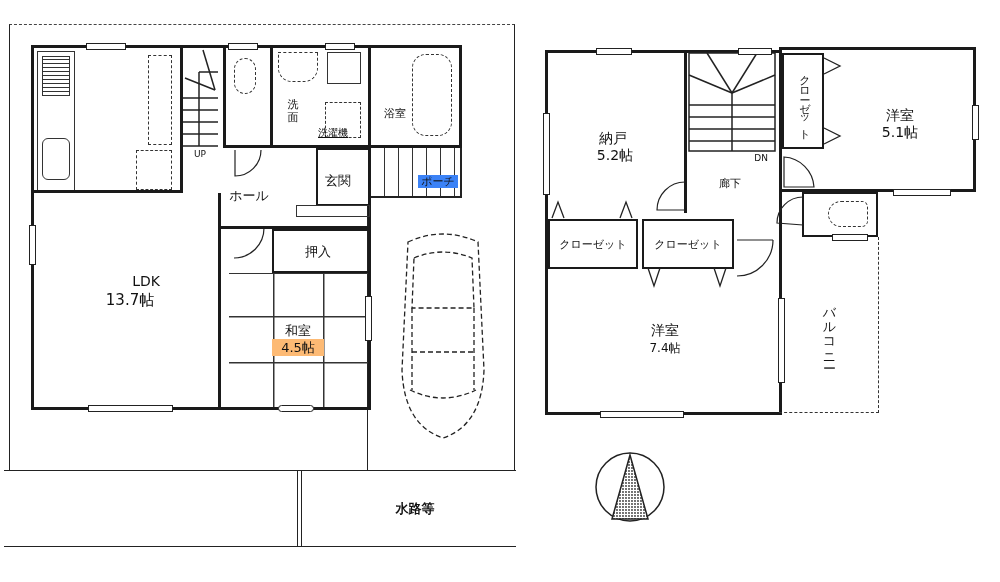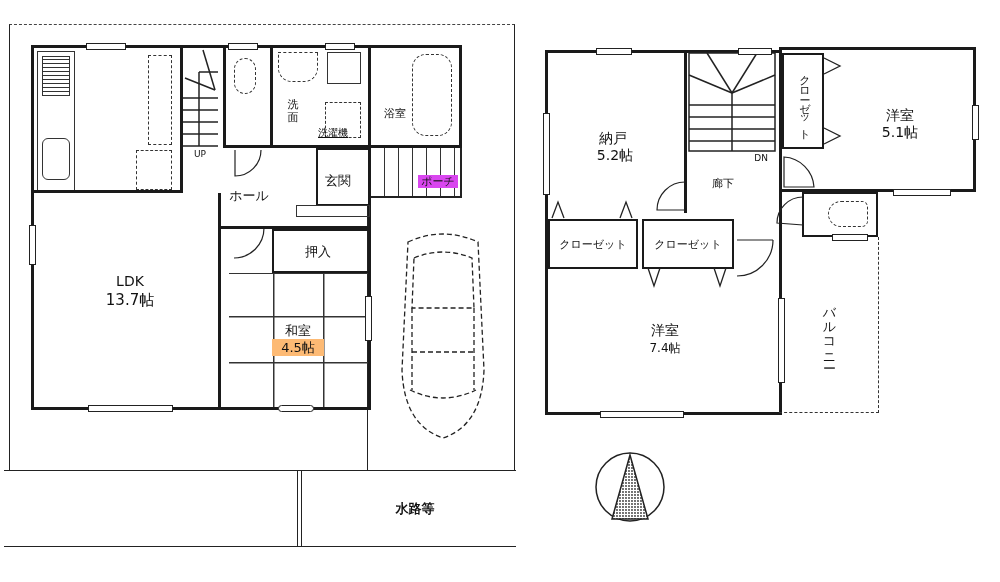--- a/index.html
+++ b/index.html
@@ -64,21 +64,21 @@
 <div class="lbl lbl-sm" style="left:283px; top:98px; width:20px; white-space:normal; word-break:break-all; line-height:13px;">洗面</div>
 <div class="lbl lbl-sm" style="left:308px; top:126px; width:50px; font-size:10px;text-decoration:underline;">洗濯機</div>
 <div class="wall" style="left:368px; top:48px; width:3px; height:100px;"></div>
 
 <div class="room" style="left:368px; top:45px; width:94px; height:103px;"></div>
 <div class="thin" style="left:412px; top:54px; width:40px; height:82px; border-radius:14px; border-style:dashed; border-width:1.5px;"></div>
 <div class="lbl lbl-sm" style="left:380px; top:107px; width:30px;">浴室</div>
 
 <div class="abs" style="left:371px; top:148px; width:91px; height:50px; border-right:2px solid #222; border-bottom:2px solid #222;
             background:repeating-linear-gradient(90deg,transparent 0 13px,#333 13px 14px);"></div>
-<div class="lbl lbl-sm" style="left:418px; top:175px; width:40px; background:#d946ef;">ポーチ</div>
+<div class="lbl lbl-sm" style="left:418px; top:175px; width:40px; background:#3b82f6;">ポーチ</div>
 
 <div class="room" style="left:316px; top:148px; width:55px; height:58px; border-width:2px;"></div>
 <div class="lbl" style="left:318px; top:172px; width:40px;">玄関</div>
 <div class="thin" style="left:296px; top:205px; width:74px; height:12px; border-width:1.5px;"></div>
 
 <div class="lbl" style="left:224px; top:187px; width:50px;">ホール</div>
 <svg style="left:233px; top:148px;" width="40" height="40">
   <path d="M2 2 L2 28 A26 26 0 0 0 28 2" fill="none" stroke="#222" stroke-width="1.2"></path>
 </svg>
 
@@ -91,21 +91,21 @@
 
 <div class="abs" style="left:229px; top:273px; width:139px; height:134px; border-top:1.5px solid #333;
             background:
               linear-gradient(#333,#333) 0 42px/100% 1.5px no-repeat,
               linear-gradient(#333,#333) 0 88px/100% 1.5px no-repeat,
               linear-gradient(#333,#333) 44px 0/1.5px 100% no-repeat,
               linear-gradient(#333,#333) 94px 0/1.5px 100% no-repeat;"></div>
 <div class="lbl" style="left:276px; top:322px; width:44px; background:#fff;">和室</div>
 <div class="lbl" style="left:272px; top:339px; width:52px; background:#fdba74;">4.5帖</div>
 
-<div class="lbl" style="left:100px; top:273px; width:60px; font-size:14px;">LDK</div>
+<div class="lbl" style="left:100px; top:273px; width:60px; font-size:14px;text-align:right;">LDK</div>
 <div class="lbl" style="left:95px; top:292px; width:70px; font-size:15px;">13.7帖</div>
 
 <div class="window" style="left:86px; top:43px; width:40px; height:7px;"></div>
 <div class="window" style="left:29px; top:225px; width:7px; height:40px;"></div>
 <div class="window" style="left:88px; top:405px; width:85px; height:7px;"></div>
 <div class="window" style="left:278px; top:405px; width:36px; height:7px; border-radius:4px;"></div>
 <div class="window" style="left:365px; top:296px; width:7px; height:45px;"></div>
 <div class="window" style="left:228px; top:43px; width:30px; height:7px;"></div>
 <div class="window" style="left:325px; top:43px; width:30px; height:7px;"></div>
 
@@ -135,21 +135,21 @@
       <line x1="2" y1="64" x2="88" y2="64"></line>
     <line x1="2" y1="76" x2="88" y2="76"></line>
       <line x1="2" y1="88" x2="88" y2="88"></line>
     <line x1="45" y1="40" x2="20" y2="0"></line>
       <line x1="45" y1="40" x2="70" y2="0"></line>
     <line x1="45" y1="40" x2="2" y2="22"></line>
       <line x1="45" y1="40" x2="88" y2="22"></line>
   </g>
 </svg>
 <div class="lbl lbl-sm" style="left:748px; top:152px; width:20px; font-size:9px;text-align:right;">DN</div>
-<div class="lbl lbl-sm" style="left:705px; top:177px; width:36px;">廊下</div>
+<div class="lbl lbl-sm" style="left:705px; top:177px; width:36px;text-align:right;">廊下</div>
 
 <svg style="left:655px; top:180px;" width="32" height="36">
   <path d="M30 2 A28 28 0 0 0 2 30 L30 30" fill="none" stroke="#222" stroke-width="1.2"></path>
 </svg>
 
 <div class="room" style="left:782px; top:53px; width:42px; height:96px; border-width:2px;"></div>
 <div class="lbl lbl-sm vert" style="left:795px; top:58px; width:16px; height:86px; font-size:11px;">クローゼット</div>
 <svg style="left:824px; top:58px;" width="20" height="90">
   <g fill="none" stroke="#222" stroke-width="1.3">
       <path d="M0 0 L16 8 L0 16"></path>

